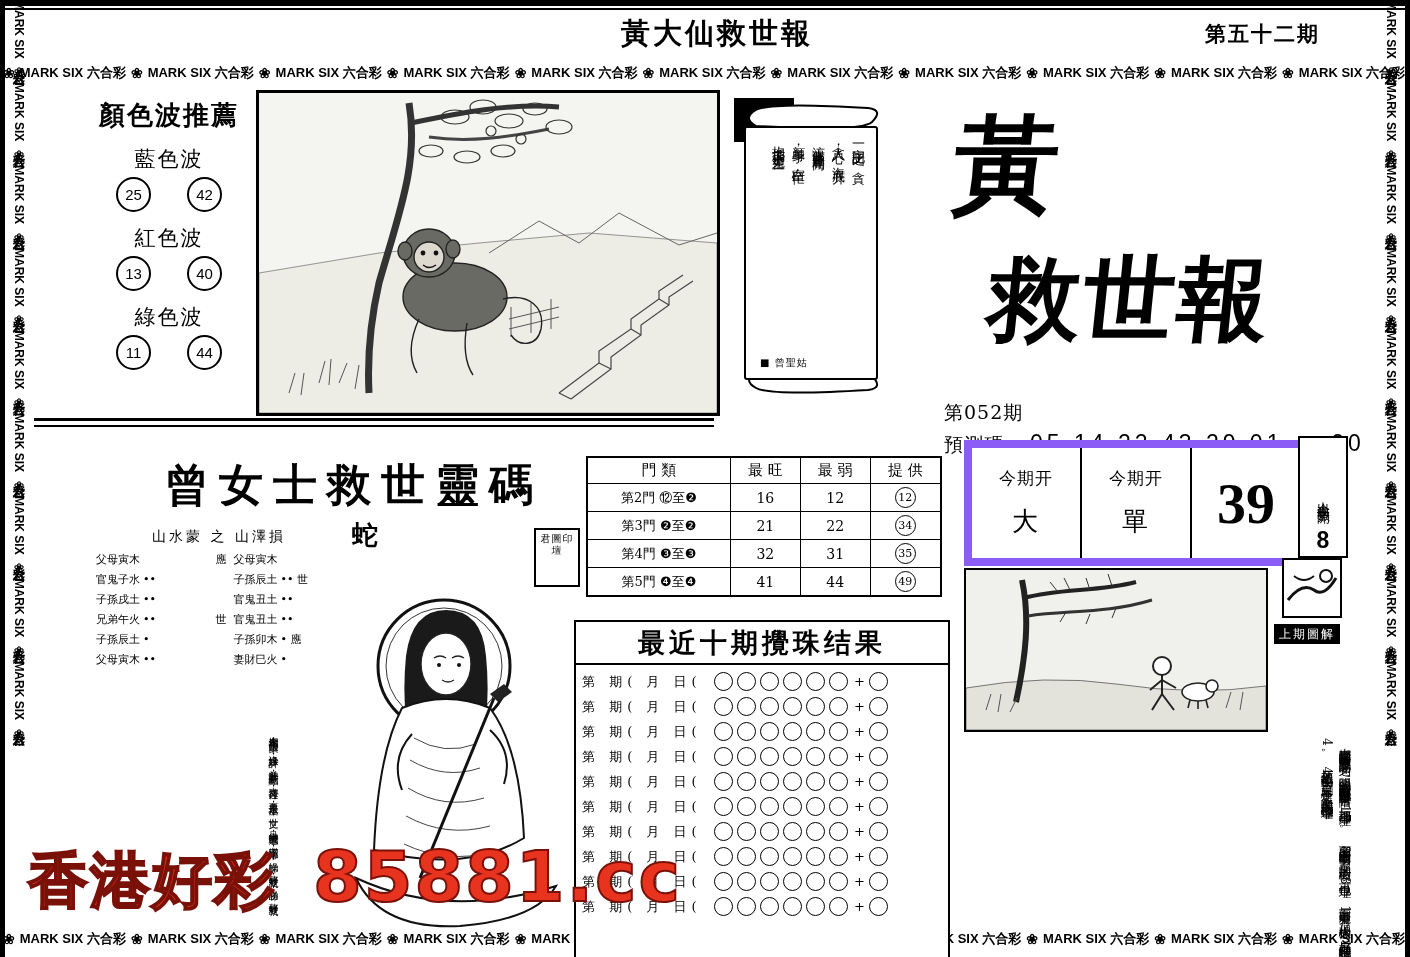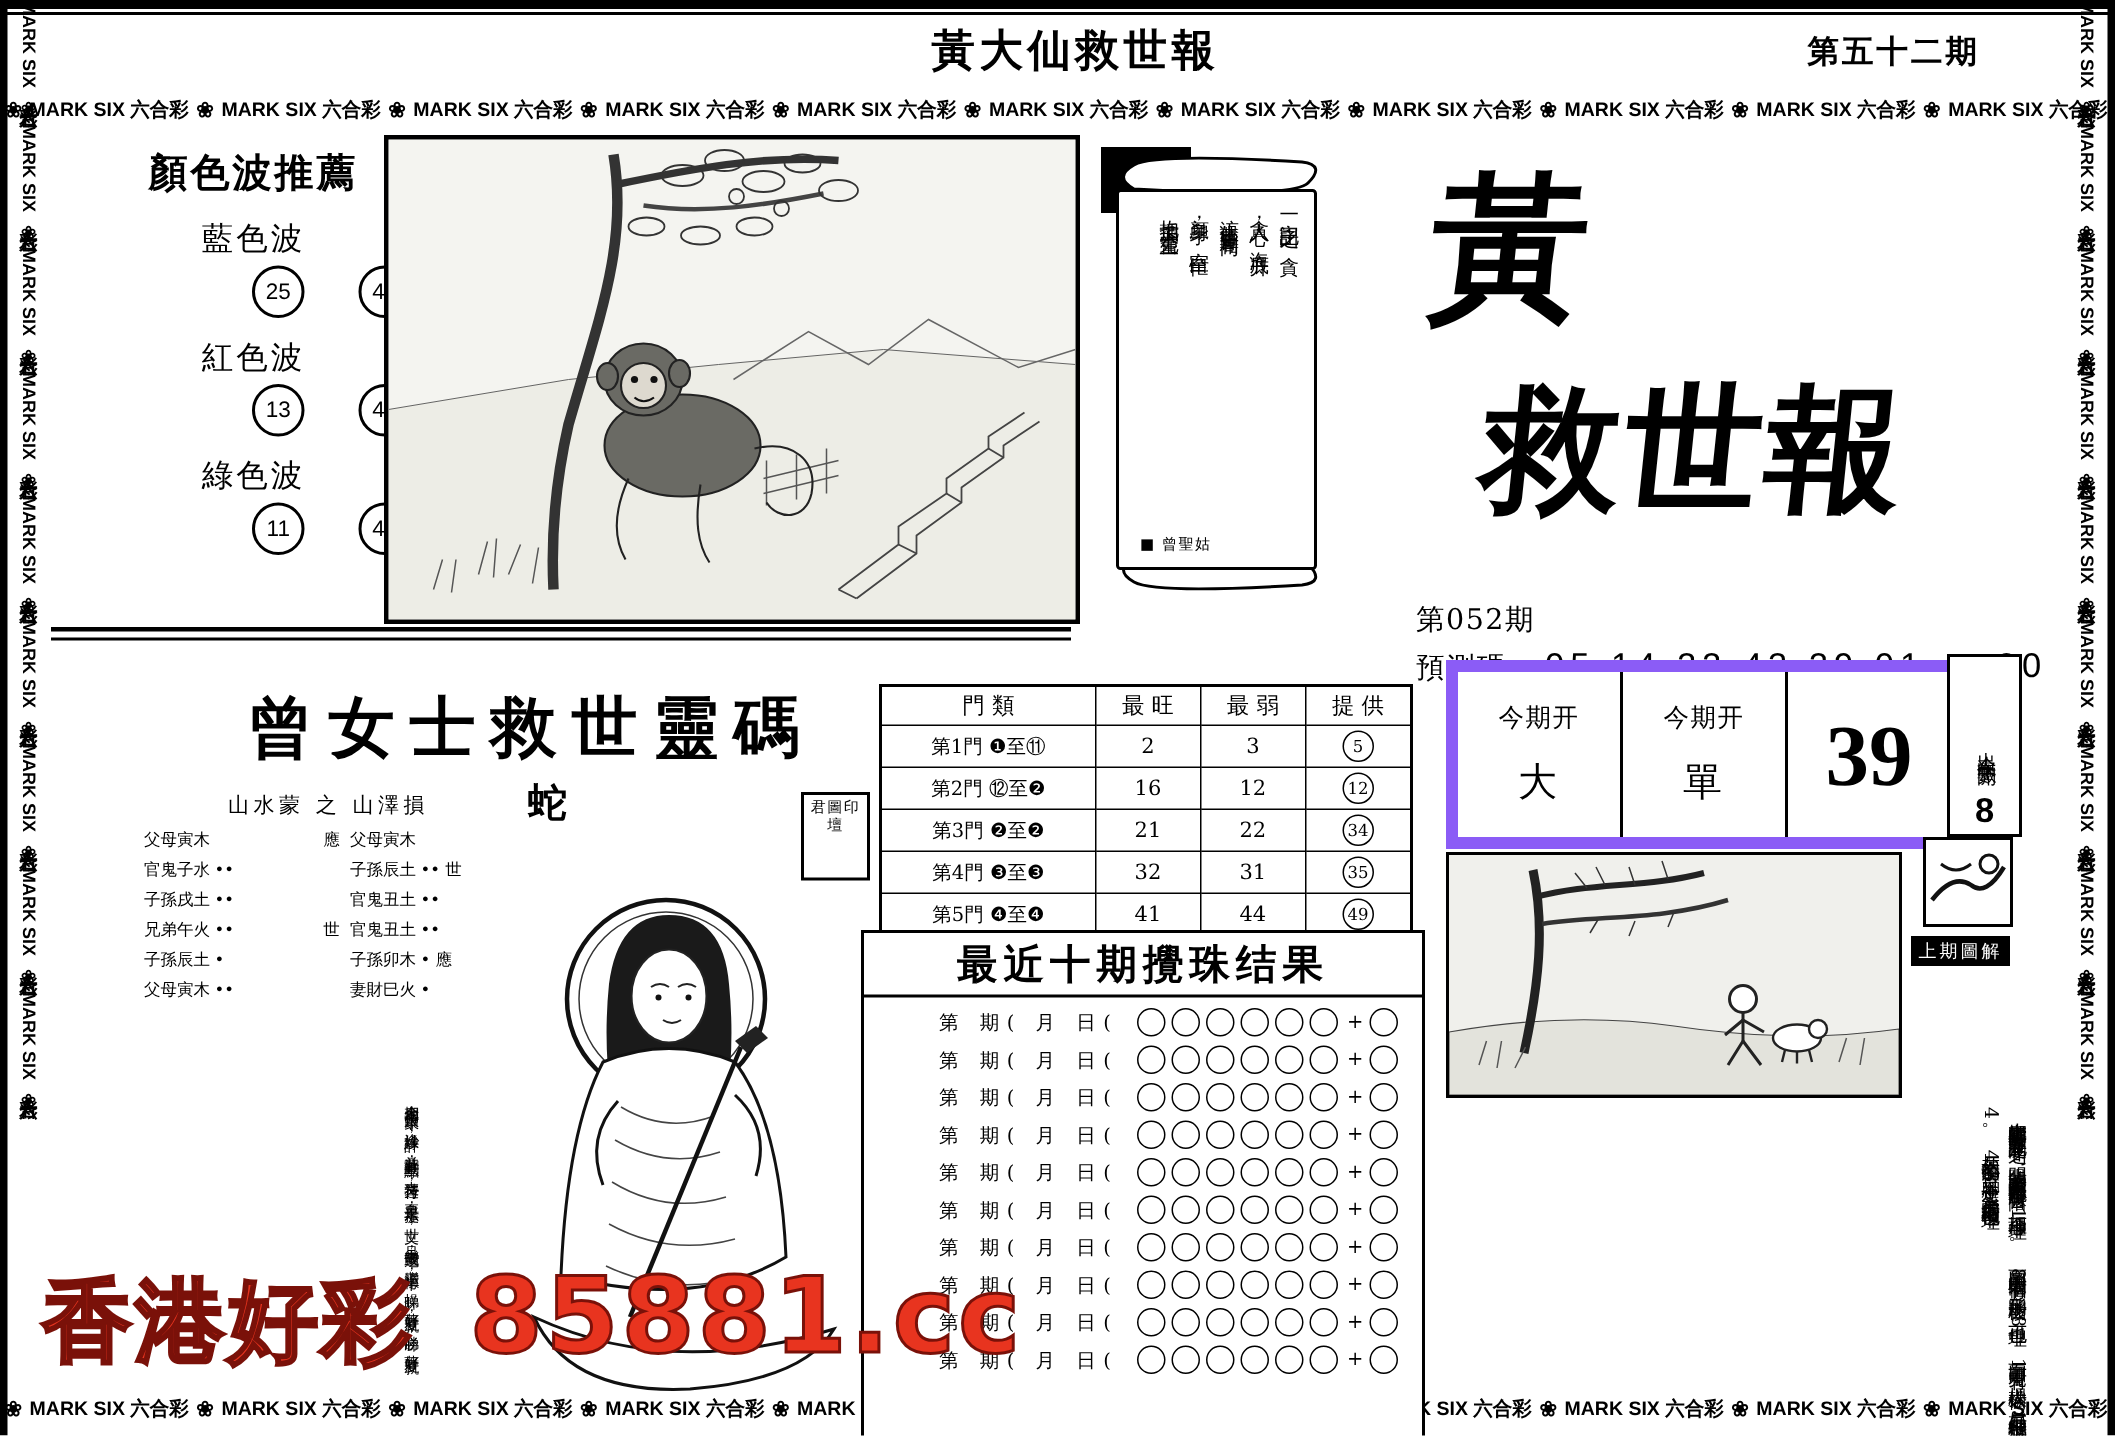--- a/index.html
+++ b/index.html
@@ -69,21 +69,21 @@
   .colorwave{position:absolute;left:30px;top:10px;width:210px;}
   .cw-title{
     font-family:"DejaVu Serif","Liberation Serif",serif;
     font-size:26px;font-weight:bold;letter-spacing:2px;text-align:center;
   }
   .cw-row{margin-top:12px;text-align:center;}
   .cw-label{
     font-family:"DejaVu Serif","Liberation Serif",serif;
     font-size:21px;letter-spacing:2px;margin-bottom:4px;
   }
-  .cw-balls{display:flex;justify-content:flex-end;gap:36px;}
+  .cw-balls{display:flex;justify-content:center;gap:36px;}
   .ball{
     width:31px;height:31px;border:2px solid #000;border-radius:50%;
     display:flex;align-items:center;justify-content:center;
     font-size:15px;font-family:"Liberation Sans",sans-serif;
   }
 
   
   .picbox{
     position:absolute;left:222px;top:2px;width:458px;height:320px;
     border:3px solid #000;background:#f2f2ef;overflow:hidden;
@@ -191,21 +191,21 @@
     border:2px solid #000;background:#fff;
   }
   .recent-title{
     text-align:center;font-family:"DejaVu Serif","Liberation Serif",serif;
     font-weight:bold;font-size:27px;letter-spacing:4px;padding:3px 0 2px;
     border-bottom:2px solid #000;
   }
   .recent-rows{padding:4px 6px;}
   .rrow{display:flex;align-items:center;height:25px;font-size:13px;
     font-family:"DejaVu Serif","Liberation Serif",serif;}
-  .rrow .lbl{width:132px;letter-spacing:5px;white-space:nowrap;margin-left:44px;}
+  .rrow .lbl{width:132px;letter-spacing:5px;white-space:nowrap;}
   .rrow .circles{display:flex;gap:4px;align-items:center;}
   .rcirc{width:17px;height:17px;border:1px solid #000;border-radius:50%;}
   .plus{font-size:13px;margin-left:2px;}
 
   
   .openbox{
     position:absolute;left:930px;top:352px;width:330px;height:110px;
     border:8px solid #8b5cf6;background:#fff;
   }
   .openbox .cell{
@@ -566,26 +566,20 @@
     <table class="tbl">
       <thead>
           <tr id="tbl-head">
             <th>門  類</th>
             <th>最  旺</th>
             <th>最  弱</th>
             <th>提  供</th>
           </tr>
         </thead>
       <tbody id="tbl-body">
-          <tr>
-            <td class="gate"><span>第1門</span> <span>❶至⑪</span></td>
-            <td>2</td>
-            <td>3</td>
-            <td><span class="circ">5</span></td>
-          </tr>
           <tr>
             <td class="gate"><span>第2門</span> <span>⑫至❷</span></td>
             <td>16</td>
             <td>12</td>
             <td><span class="circ">12</span></td>
           </tr>
           <tr>
             <td class="gate"><span>第3門</span> <span>❷至❷</span></td>
             <td>21</td>
             <td>22</td>

